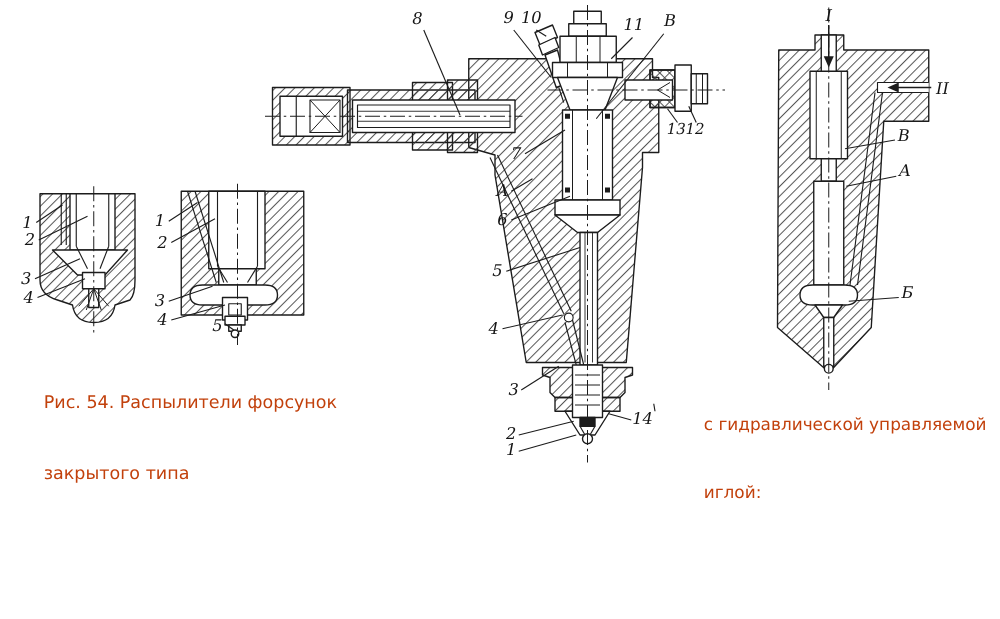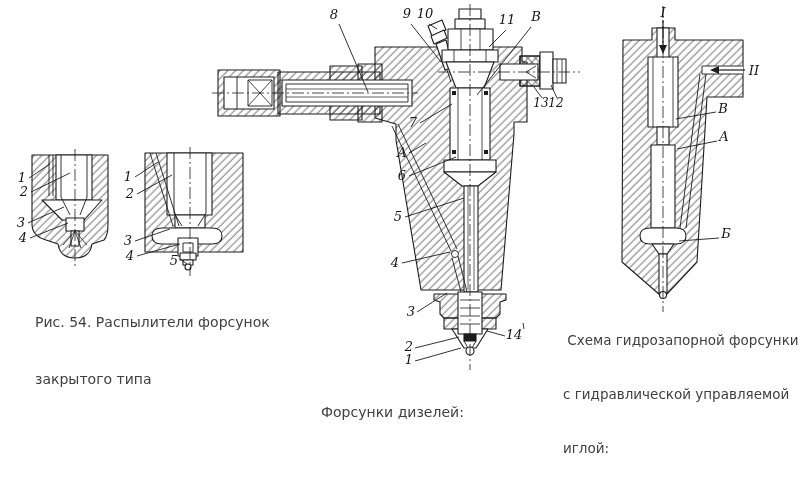--- a/index.html
+++ b/index.html
@@ -1,18 +1,18 @@
 <!DOCTYPE html>
 <html><head>
 <meta charset="utf-8">
 <style>
   html,body{margin:0;padding:0;background:#ffffff;}
   .page{position:relative;width:800px;height:495px;background:#ffffff;overflow:hidden;
         font-family:"DejaVu Sans",sans-serif;color:#141414;}
-  .caption{position:absolute;font-size:14px;line-height:19px;white-space:pre;color:#404040;}
+  .caption{position:absolute;font-size:14px;line-height:19px;white-space:pre;color:#c2410c;}
   .caption.small{font-size:13.5px;line-height:18px;}
   svg{position:absolute;left:0;top:0;}
   svg text{font-family:"DejaVu Serif",serif;font-style:italic;font-size:13px;fill:#141414;}
   svg text.sm{font-size:12px;}
 </style>
 </head>
 <body>
 
 <div class="page">
 
@@ -272,26 +272,24 @@
     </g>
   </g>
 </svg>
 
 <div class="caption" style="left:35px;top:275px;">
   <div>Рис. 54. Распылители форсунок</div>
   <div>закрытого типа</div>
 </div>
 
 <div class="caption" style="left:321px;top:365px;">
-  <div>Форсунки дизелей:</div>
   
   
 </div>
 
 <div class="caption small" style="left:563px;top:295px;">
-  <div> Схема гидрозапорной форсунки</div>
   <div>с гидравлической управляемой</div>
   <div>иглой:</div>
   
   
 </div>
 
 </div>
 
 </body></html>

